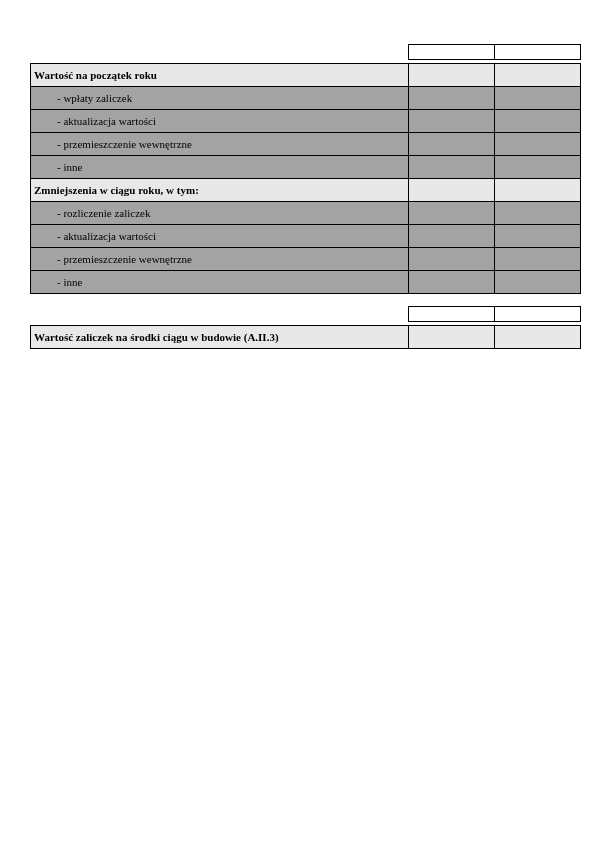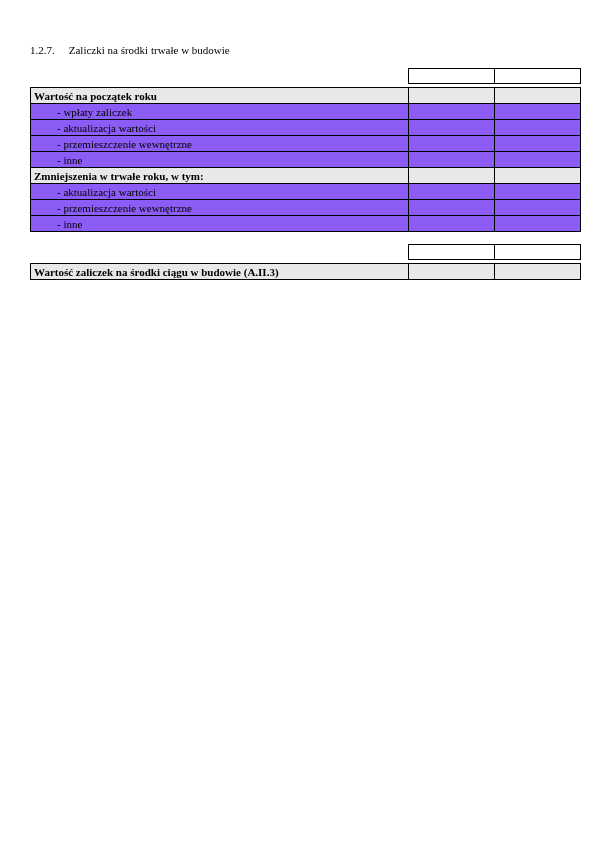--- a/index.html
+++ b/index.html
@@ -30,21 +30,21 @@
   table{
     border-collapse:collapse;
     table-layout:fixed;
     width:550px;
   }
   col.c-label{width:378px;}
   col.c-val{width:86px;}
   td{
     font-size:11px;
     color:#000;
-    height:16px;
+    height:23px;
     vertical-align:middle;
     overflow:hidden;
     white-space:nowrap;
   }
   
   table.hdr{margin-bottom:3px;}
   table.hdr td.spacer{border:none;background:transparent;height:15px;}
   table.hdr td.hcell{
     border:1px solid var(--border-color);
     background:#ffffff;
@@ -52,33 +52,30 @@
   }
   
   table.main{
     border:1.5px solid var(--border-color);
   }
   table.main td{
     border:1px solid var(--border-color);
   }
   tr.head{background:var(--row-shade);}
   tr.head td.label{font-weight:bold;padding-left:3px;}
-  tr.sub{background:#8b5cf6;margin-left:33px;}
+  tr.sub{background:#a3a3a3;margin-left:33px;}
   tr.sub td.label{padding-left:26px;}
   td.val{background:inherit;}
   .gap{height:12px;}
 </style>
 </head>
 <body>
 
 <div class="page">
 
-  <div class="section-title">
-    <span class="num">1.2.7.</span><span>Zaliczki na środki trwałe w budowie</span>
-  </div>
 
   <table class="hdr">
     <colgroup>
         <col class="c-label">
         <col class="c-val">
         <col class="c-val">
       </colgroup>
     <tbody>
       <tr>
         <td class="spacer"></td>
@@ -114,21 +111,26 @@
         <td class="label">- przemieszczenie wewnętrzne</td>
         <td class="val"></td>
         <td class="val"></td>
       </tr>
       <tr class="sub">
         <td class="label">- inne</td>
         <td class="val"></td>
         <td class="val"></td>
       </tr>
       <tr class="head">
-        <td class="label">Zmniejszenia w trwałe roku, w tym:</td>
+        <td class="label">Zmniejszenia w ciągu roku, w tym:</td>
+        <td class="val"></td>
+        <td class="val"></td>
+      </tr>
+      <tr class="sub">
+        <td class="label">- rozliczenie zaliczek</td>
         <td class="val"></td>
         <td class="val"></td>
       </tr>
       <tr class="sub">
         <td class="label">- aktualizacja wartości</td>
         <td class="val"></td>
         <td class="val"></td>
       </tr>
       <tr class="sub">
         <td class="label">- przemieszczenie wewnętrzne</td>

